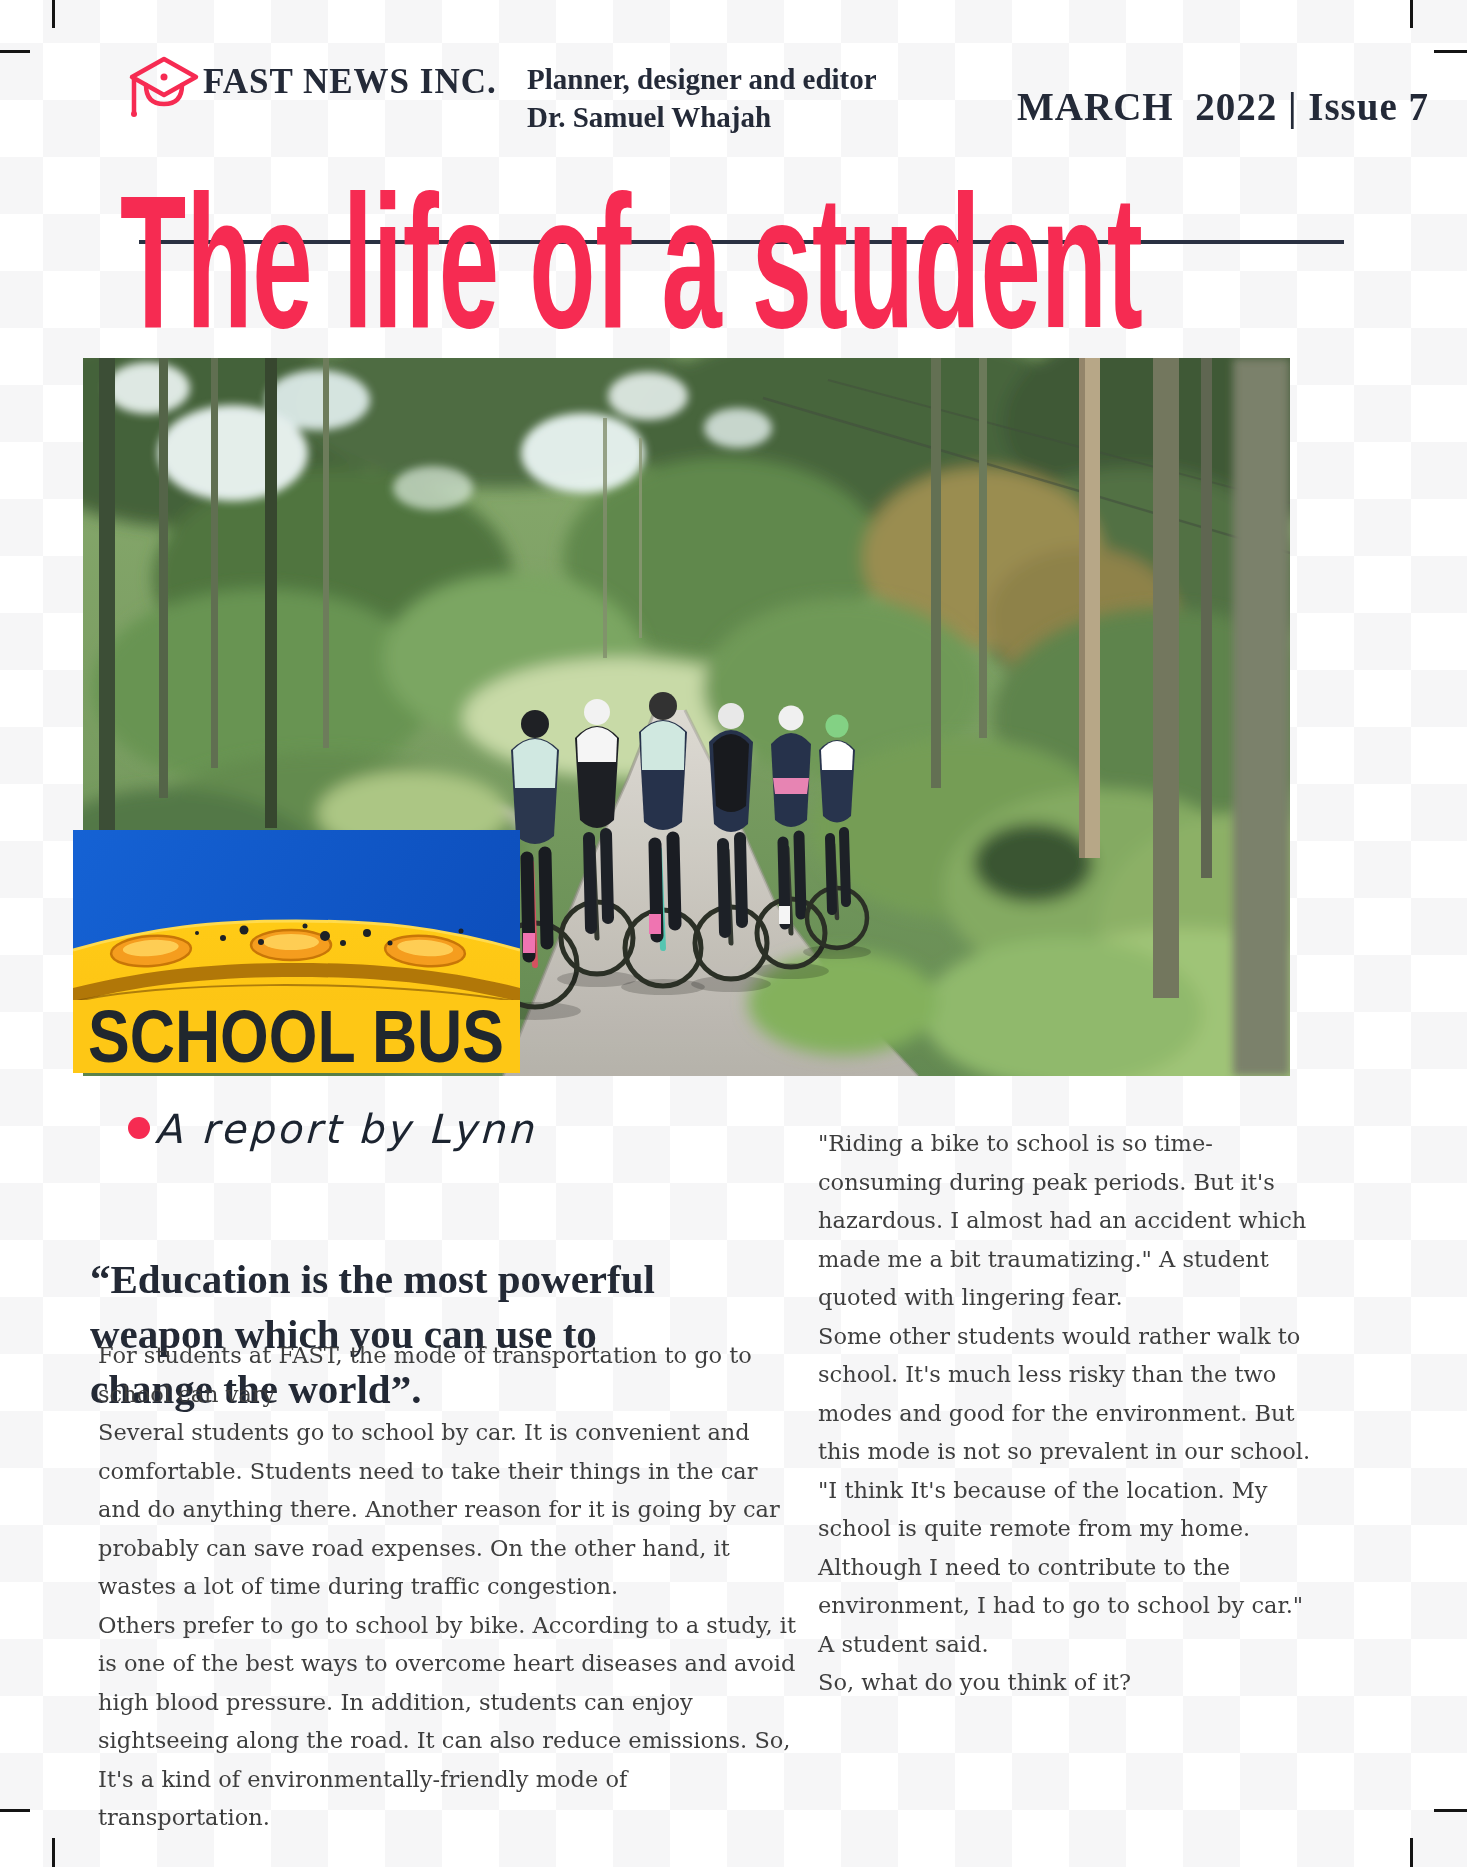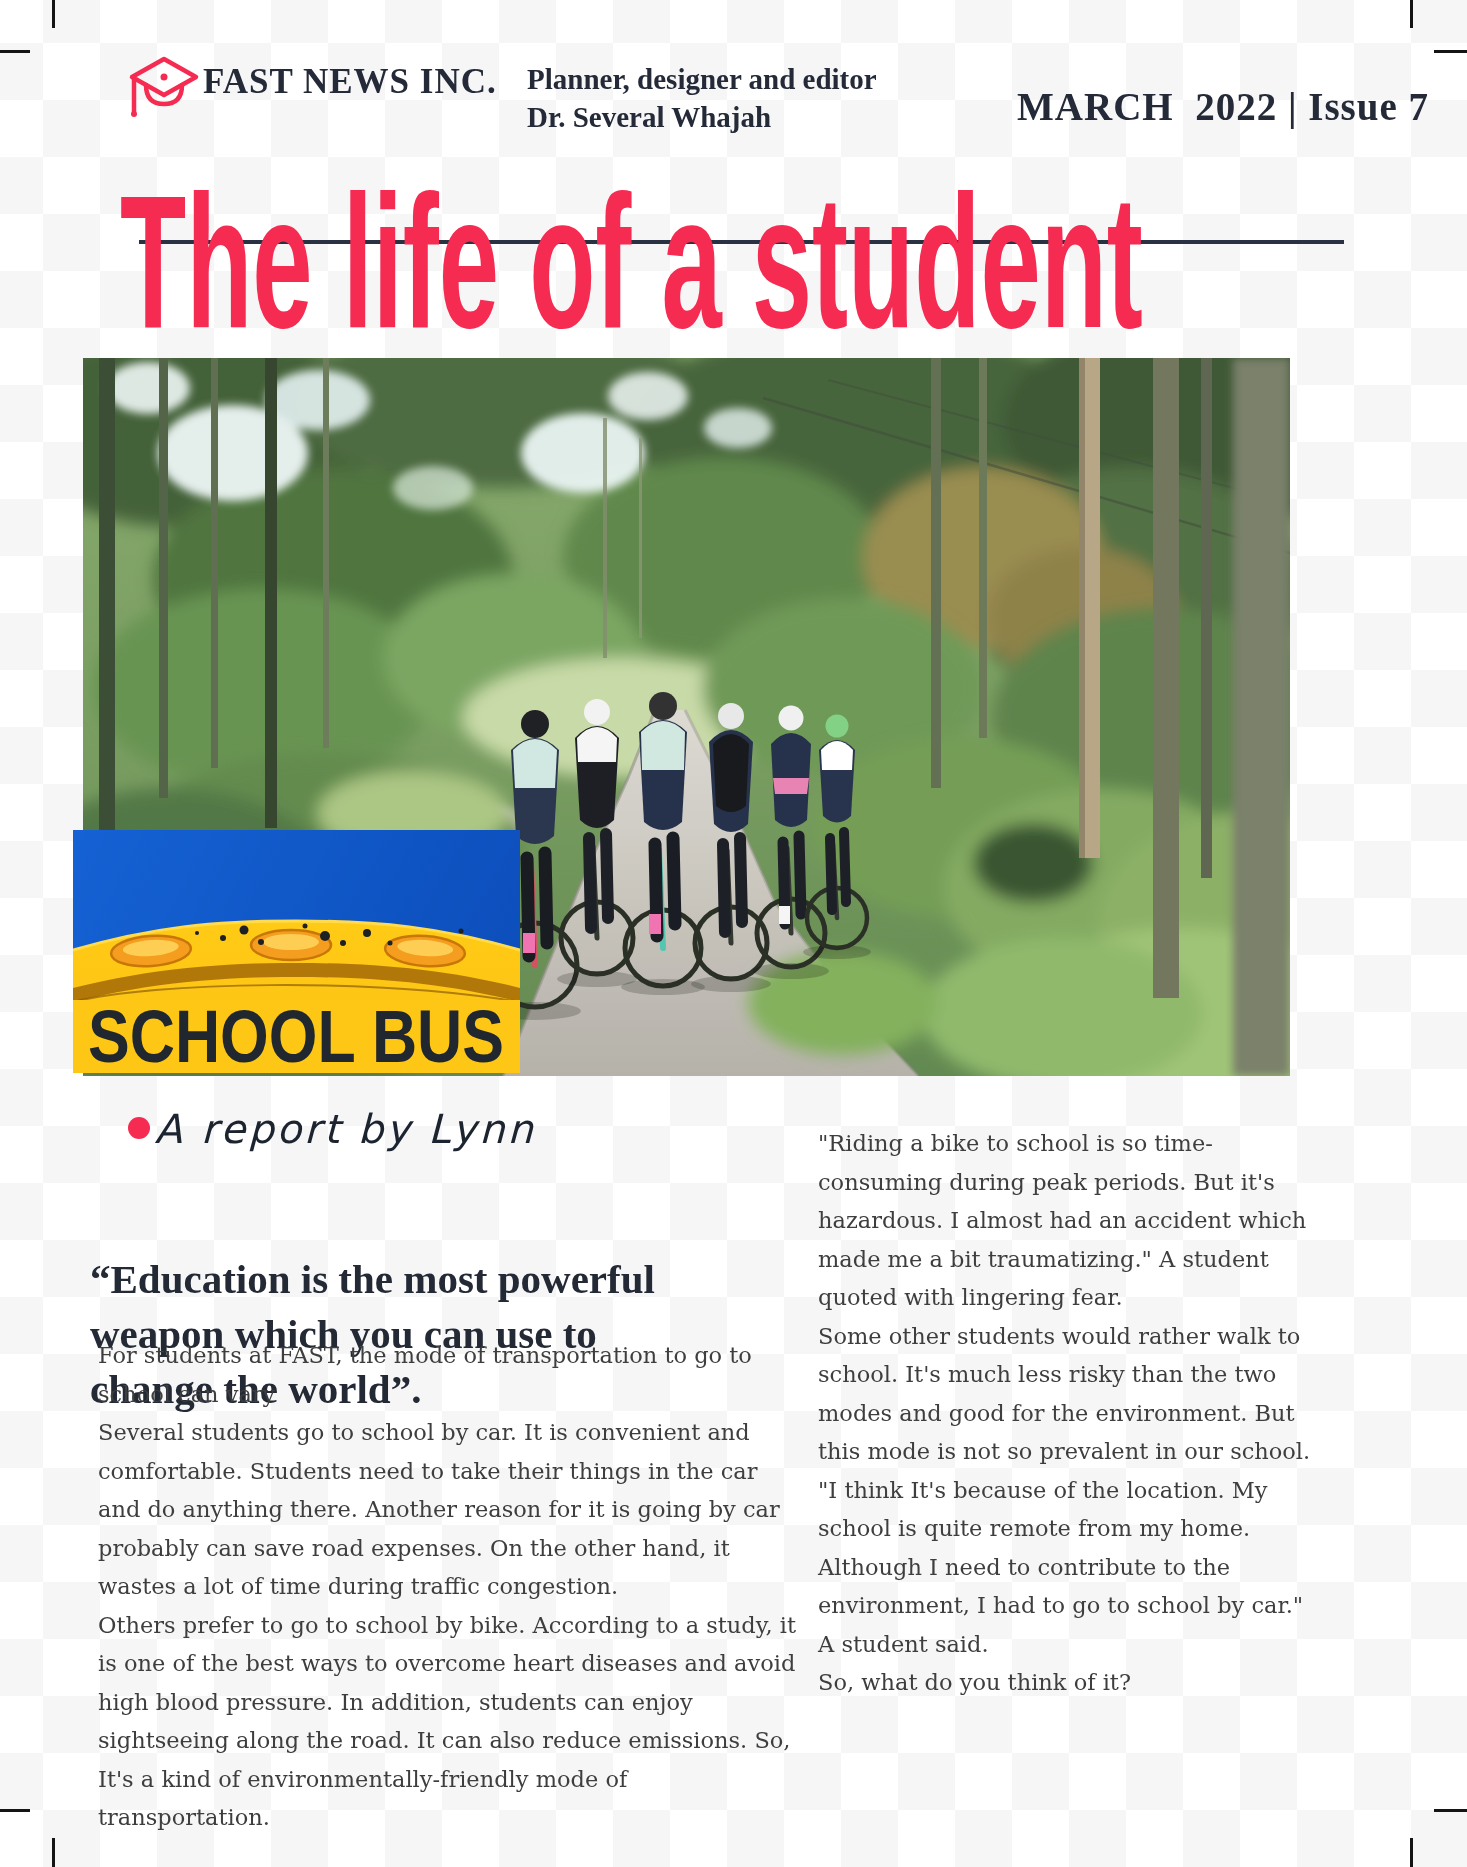--- a/index.html
+++ b/index.html
@@ -66,21 +66,21 @@
       <path d="M20 33 Q20 52 38 52 Q56 52 56 33"></path>
       <path d="M8 26 L8 60"></path>
     </g>
     <circle cx="38" cy="25" r="3.5" fill="#f62b52"></circle>
     <circle cx="8" cy="62" r="3" fill="#f62b52"></circle>
   </svg>
   <div class="brand">FAST NEWS INC.</div>
 
   <div class="planner">
     <div>Planner, designer and editor</div>
-    <div>Dr. Several Whajah</div>
+    <div>Dr. Samuel Whajah</div>
   </div>
 
   <div class="issue">MARCH &nbsp;2022 | Issue 7</div>
 
   <div class="rule"></div>
 
   <div class="headline">The life of a student</div>
 
   <svg class="photo" viewBox="0 0 1207 718" preserveAspectRatio="none">
     <defs>

